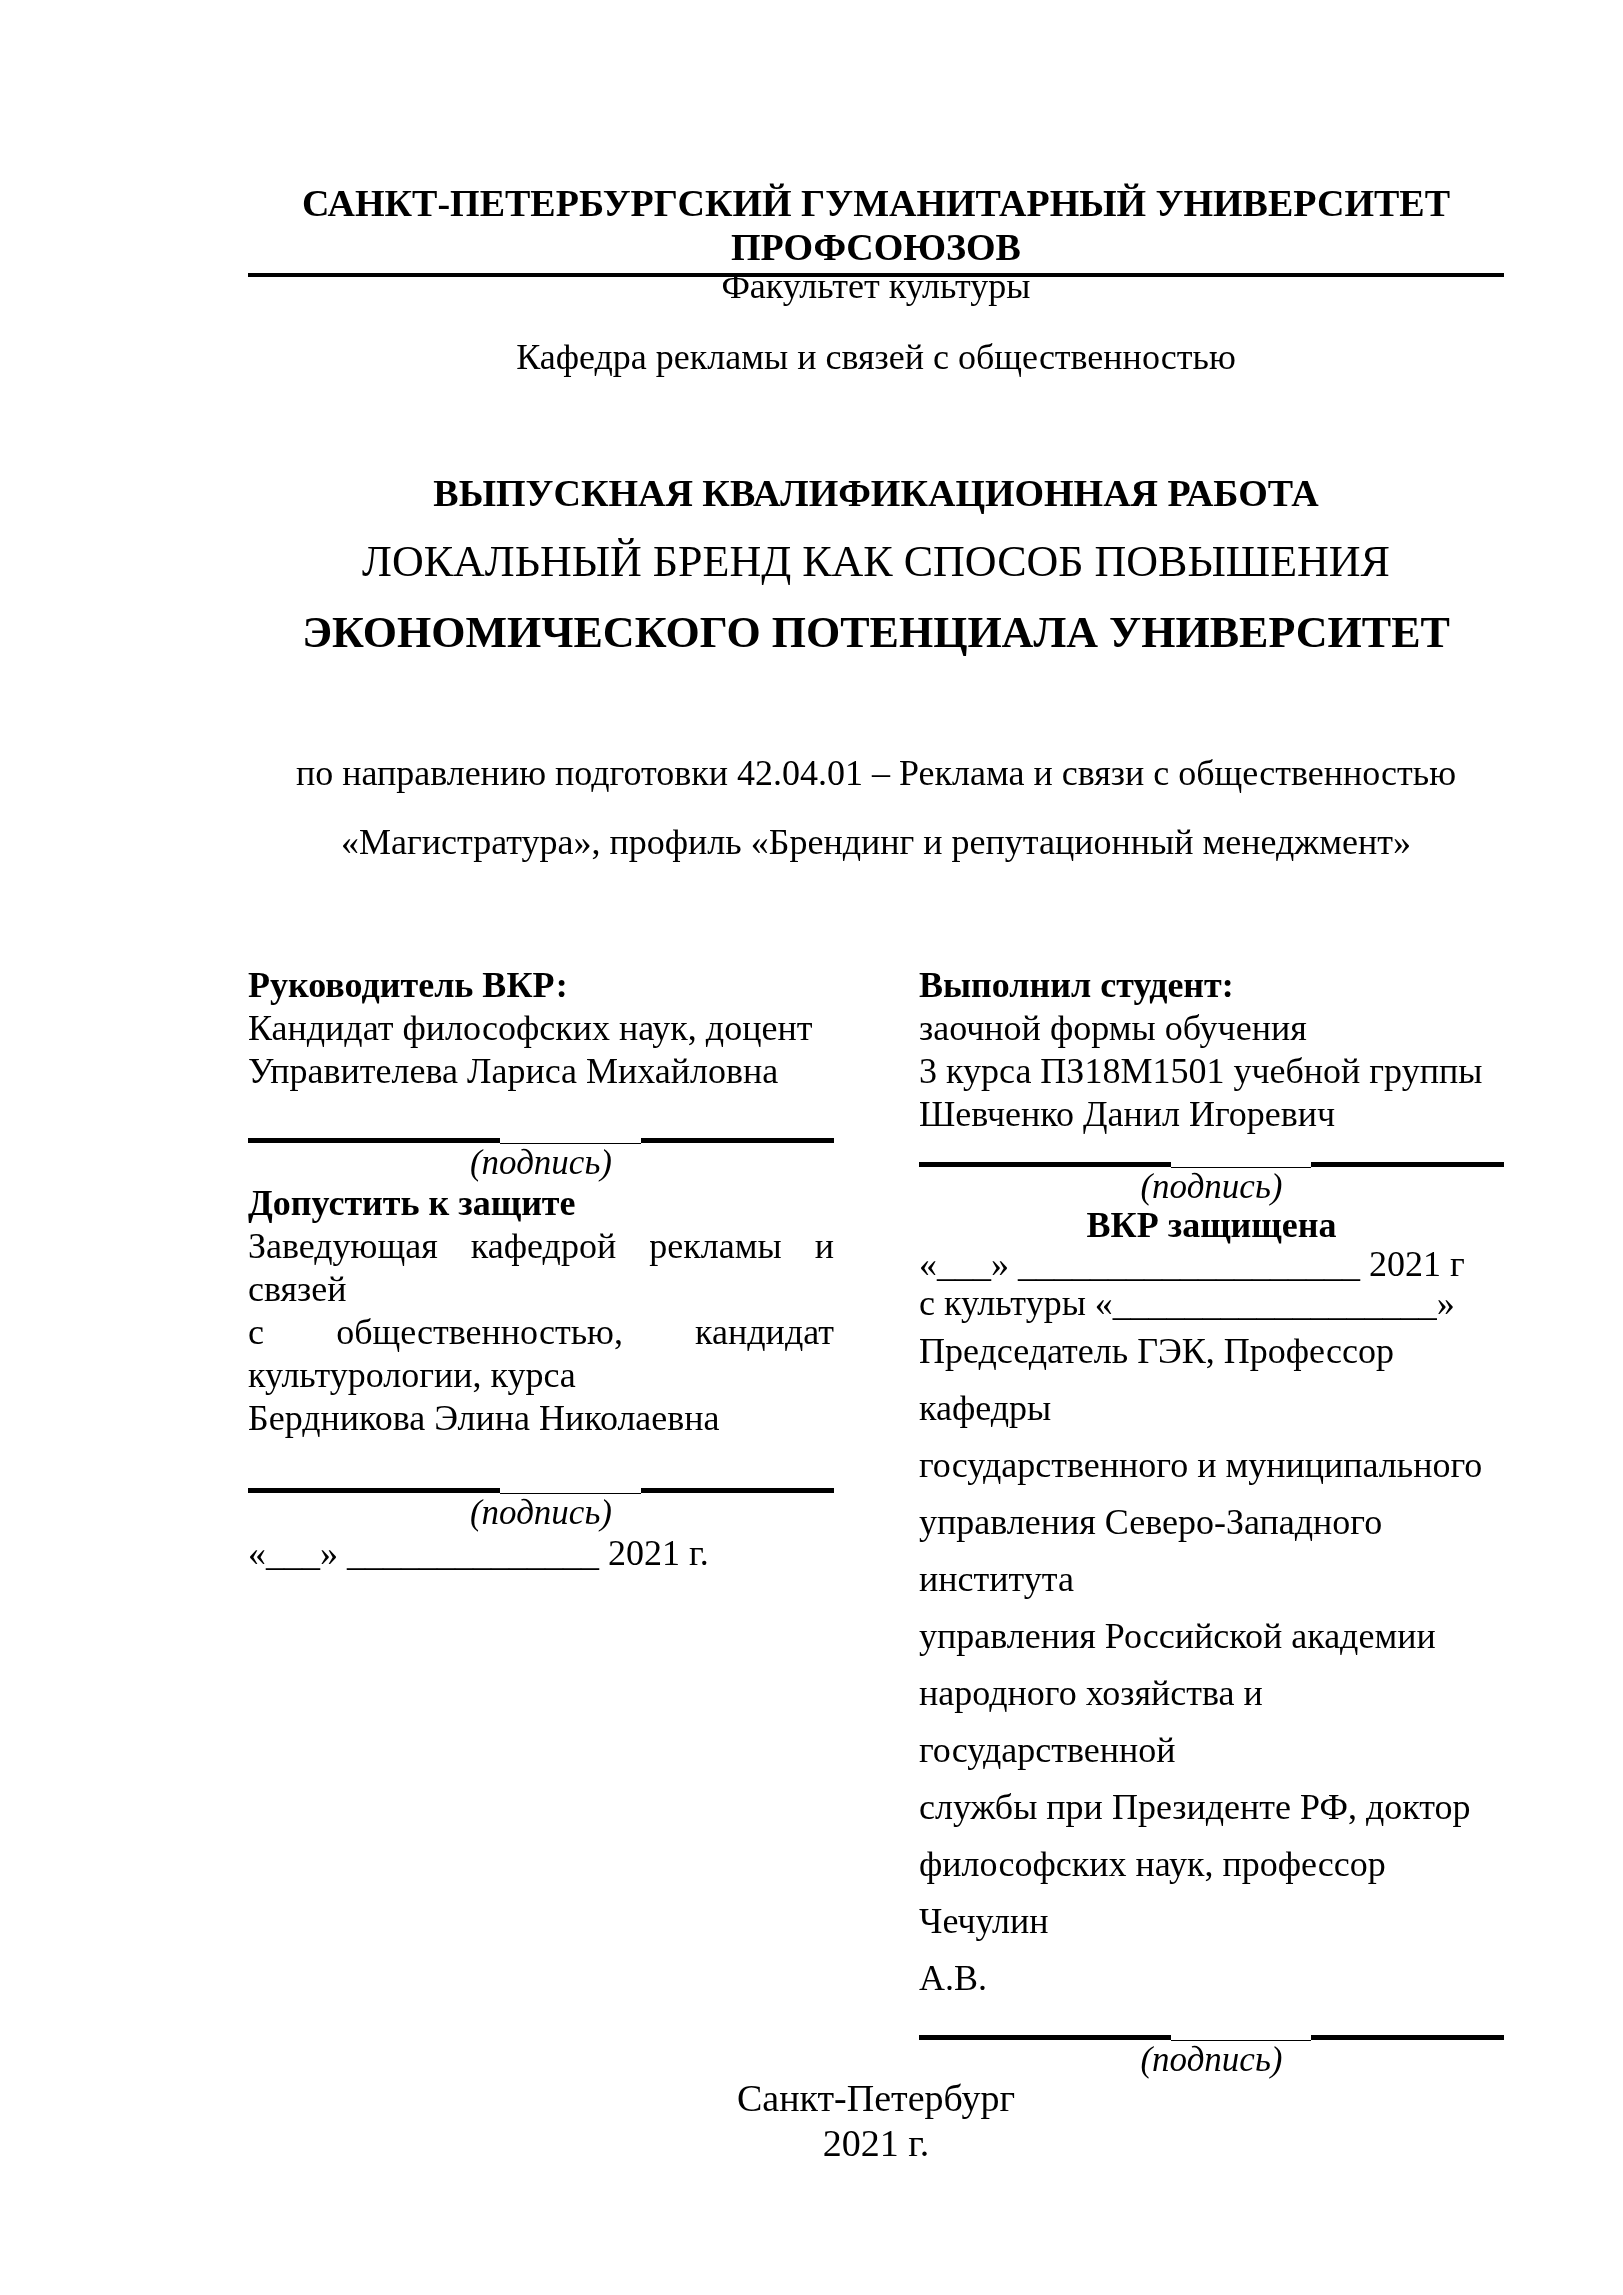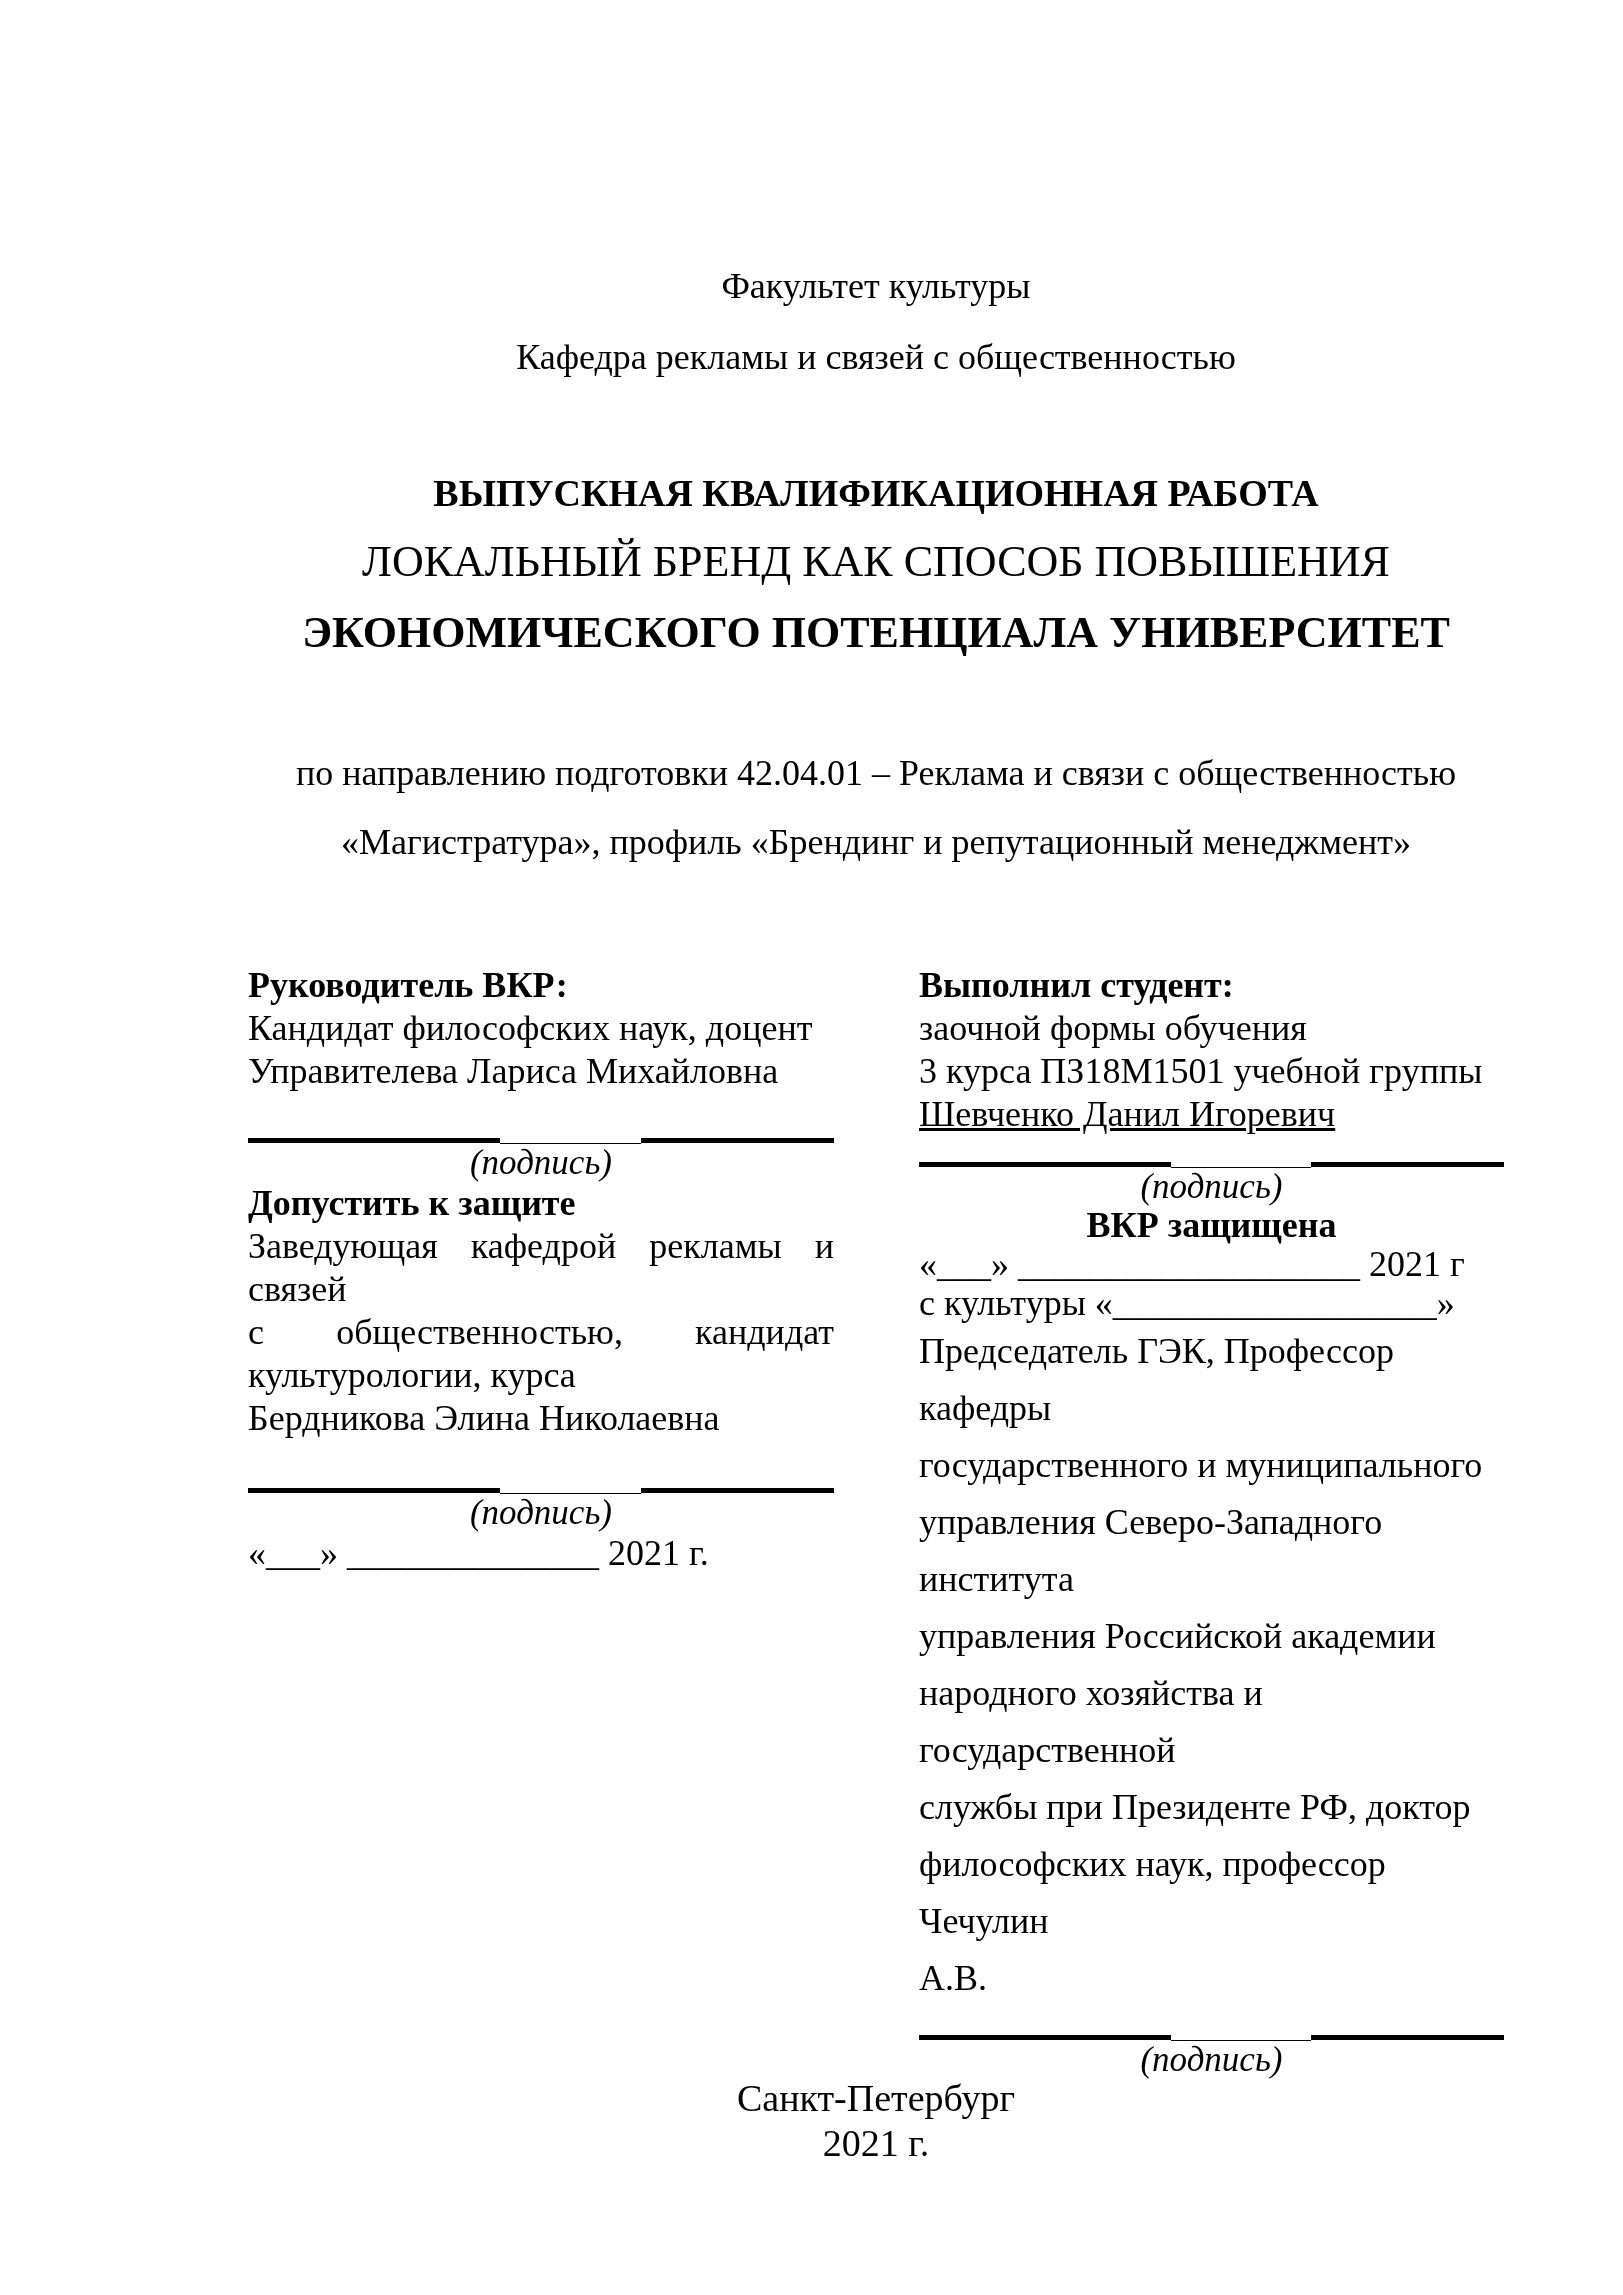--- a/index.html
+++ b/index.html
@@ -39,21 +39,21 @@
   }
   .jfull { text-align: justify; text-align-last: justify; }
   .mt20 { margin-top: 15.7px; }
   .mt57 { margin-top: 45px; }
   .mt63 { margin-top: 49px; }
   .mt19 { margin-top: 15px; }
   .mt18 { margin-top: 14px; }
   .mt61 { margin-top: 48px; }
   .mt43 { margin-top: 34px; }
   .mt22 { margin-top: 17.3px; }
-  .mt17 { margin-top: 13.3px; text-decoration: underline; }
+  .mt17 { margin-top: 13.3px; }
   .mt33 { margin-top: 26px; }
   .mt36 { margin-top: 28px; }
   .mt2  { margin-top: 1.6px; text-align: center; }
 
   .tight { line-height: 39px !important; }
   .wide  { line-height: 57px !important; }
 
   .sig-line {
     position: relative;
     height: 0;
@@ -76,20 +76,23 @@
   }
 
   .footer-city { top: 2076px; font-size: 38px; }
   .footer-year { top: 2121px; font-size: 38px; }
 </style>
 </head>
 <body>
 
 <div class="page">
 
+  <div class="abs centered university">
+    <span class="u-span">САНКТ-ПЕТЕРБУРГСКИЙ ГУМАНИТАРНЫЙ УНИВЕРСИТЕТ ПРОФСОЮЗОВ</span>
+  </div>
 
   <div class="abs centered faculty">Факультет культуры</div>
   <div class="abs centered department">Кафедра рекламы и связей с общественностью</div>
 
   <div class="abs centered work-type">ВЫПУСКНАЯ КВАЛИФИКАЦИОННАЯ РАБОТА</div>
   <div class="abs centered title-1">ЛОКАЛЬНЫЙ БРЕНД КАК СПОСОБ ПОВЫШЕНИЯ</div>
   <div class="abs centered title-2">ЭКОНОМИЧЕСКОГО ПОТЕНЦИАЛА УНИВЕРСИТЕТ</div>
 
   <div class="abs centered program">по направлению подготовки 42.04.01 – Реклама и связи с общественностью</div>
   <div class="abs centered profile">«Магистратура», профиль «Брендинг и репутационный менеджмент»</div>

